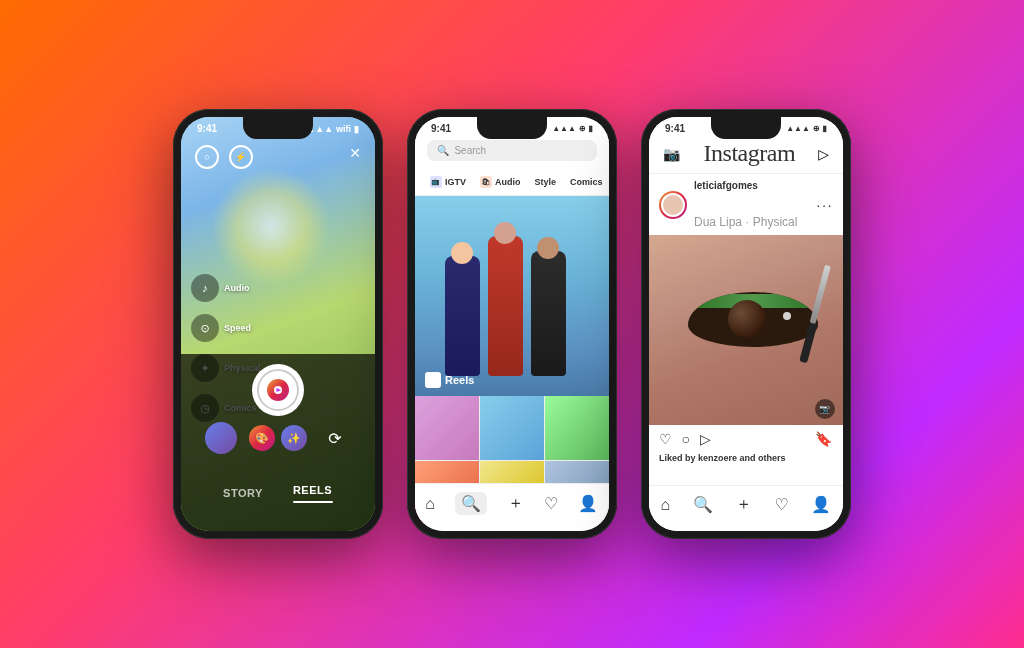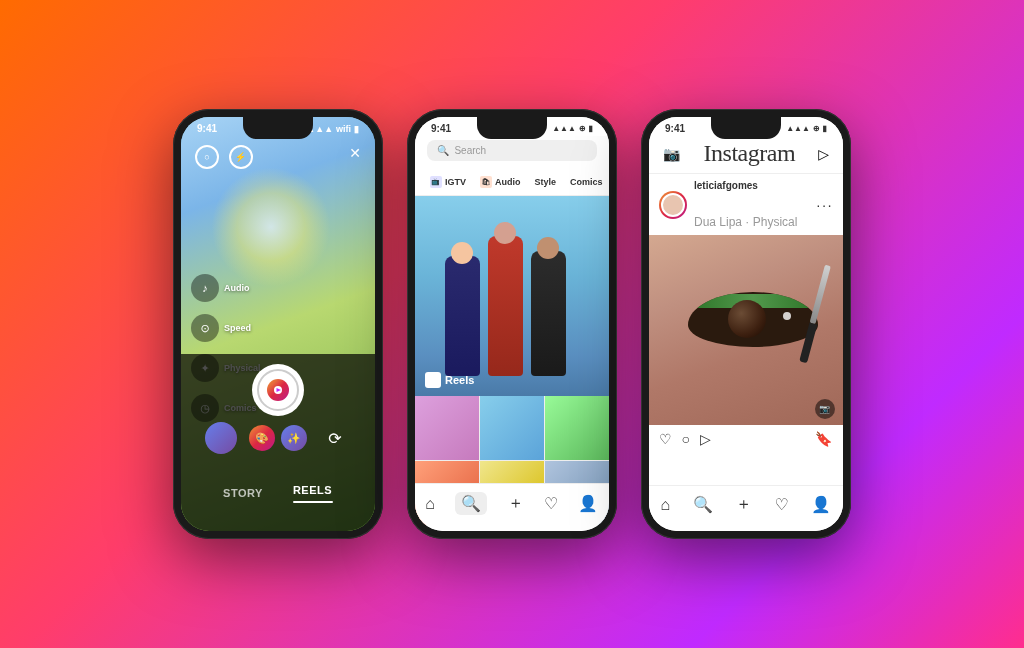--- a/index.html
+++ b/index.html
@@ -738,20 +738,23 @@
 
     <div class="post-actions">
       <div class="action-left">
         <span class="action-icon">♡</span>
         <span class="action-icon">○</span>
         <span class="action-icon">▷</span>
       </div>
       <span class="action-icon">🔖</span>
     </div>
 
+    <div class="likes-row">
+      <span>Liked by kenzoere and others</span>
+    </div>
 
 
     <div class="phone-bottom-nav">
       <div class="nav-icon">⌂</div>
       <div class="nav-icon">🔍</div>
       <div class="nav-icon">＋</div>
       <div class="nav-icon">♡</div>
       <div class="nav-icon">👤</div>
     </div>
   </div>

